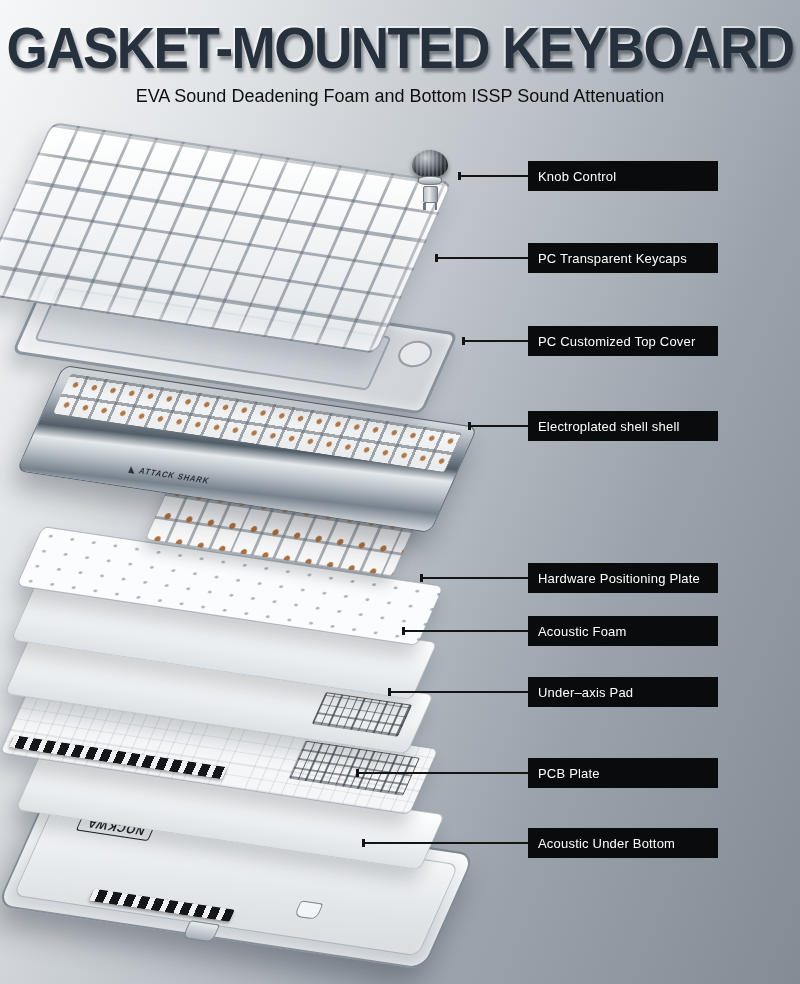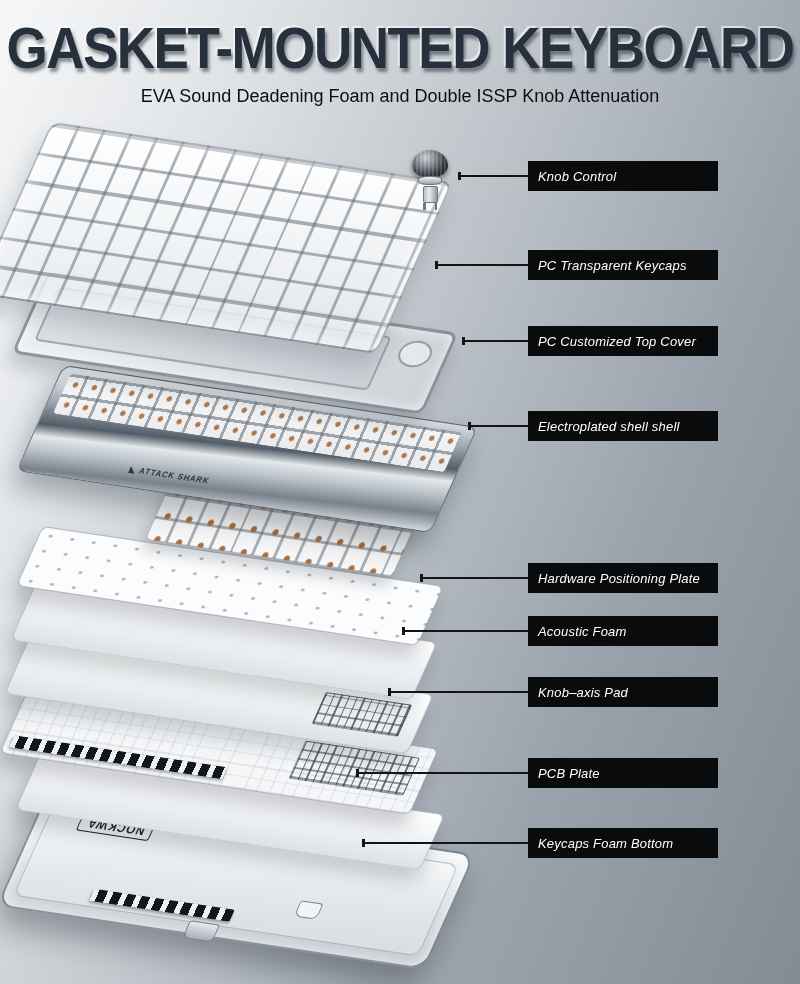--- a/index.html
+++ b/index.html
@@ -163,35 +163,35 @@
     border:1px solid #6f7880; border-radius:2px;
   }
   .knob-pins { width:14px; height:7px; margin:0 auto; display:flex; justify-content:space-between; }
   .knob-pin { width:2.5px; height:7px; background:#6f757c; }
 
   
   .callout { position:absolute; left:0; width:800px; height:30px; }
   .c-box {
     position:absolute; left:528px; width:190px; height:30px; box-sizing:border-box;
     background:#0a0b0c; color:#fff; display:flex; align-items:center;
-    padding:12px 10px; font-size:13px; letter-spacing:.2px;font-style:italic;
+    padding:12px 10px; font-size:13px; letter-spacing:.2px;
   }
   .c-line { position:absolute; top:14px; height:2px; background:#121416; }
   .c-line::before {
     content:""; position:absolute; left:0; top:-3px; width:3px; height:8px; background:#121416;
   }
 </style>
 </head>
 <body>
 
 <div id="canvas">
 
   <header>
     <h1 class="title">GASKET-MOUNTED KEYBOARD</h1>
-    <p class="subtitle">EVA Sound Deadening Foam and Double ISSP Knob Attenuation</p>
+    <p class="subtitle">EVA Sound Deadening Foam and Bottom ISSP Sound Attenuation</p>
   </header>
 
   <div id="diagram">
 
     <div class="layer case" style="left:8px;top:822px;width:452px;height:112px">
       <div class="case-inner"></div>
       <div class="brand-case">NOCKWA</div>
       <div class="dash-strip" style="left:88px;bottom:16px;width:150px"></div>
       <div class="foot" style="left:198px;bottom:-6px"></div>
       <div class="foot small" style="left:300px;bottom:30px"></div>
@@ -238,21 +238,21 @@
         <div class="knob-pin"></div>
       </div>
     </div>
   </div>
 
   <div class="callout" style="top:161px">
     <div class="c-line" style="left:458px;width:70px"></div>
     <div class="c-box">Knob Control</div>
   </div>
 
-  <div class="callout" style="top:250px">
+  <div class="callout" style="top:243px">
     <div class="c-line" style="left:435px;width:93px"></div>
     <div class="c-box">PC Transparent Keycaps</div>
   </div>
 
   <div class="callout" style="top:326px">
     <div class="c-line" style="left:462px;width:66px"></div>
     <div class="c-box">PC Customized Top Cover</div>
   </div>
 
   <div class="callout" style="top:411px">
@@ -266,26 +266,26 @@
     <div class="c-box">Hardware Positioning Plate</div>
   </div>
 
   <div class="callout" style="top:616px">
     <div class="c-line" style="left:402px;width:126px"></div>
     <div class="c-box">Acoustic Foam</div>
   </div>
 
   <div class="callout" style="top:677px">
     <div class="c-line" style="left:388px;width:140px"></div>
-    <div class="c-box">Knob–axis Pad</div>
+    <div class="c-box">Under–axis Pad</div>
   </div>
 
   <div class="callout" style="top:758px">
     <div class="c-line" style="left:356px;width:172px"></div>
     <div class="c-box">PCB Plate</div>
   </div>
 
   <div class="callout" style="top:828px">
     <div class="c-line" style="left:362px;width:166px"></div>
-    <div class="c-box">Keycaps Foam Bottom</div>
+    <div class="c-box">Acoustic Under Bottom</div>
   </div>
 
 </div>
 
 </body></html>

